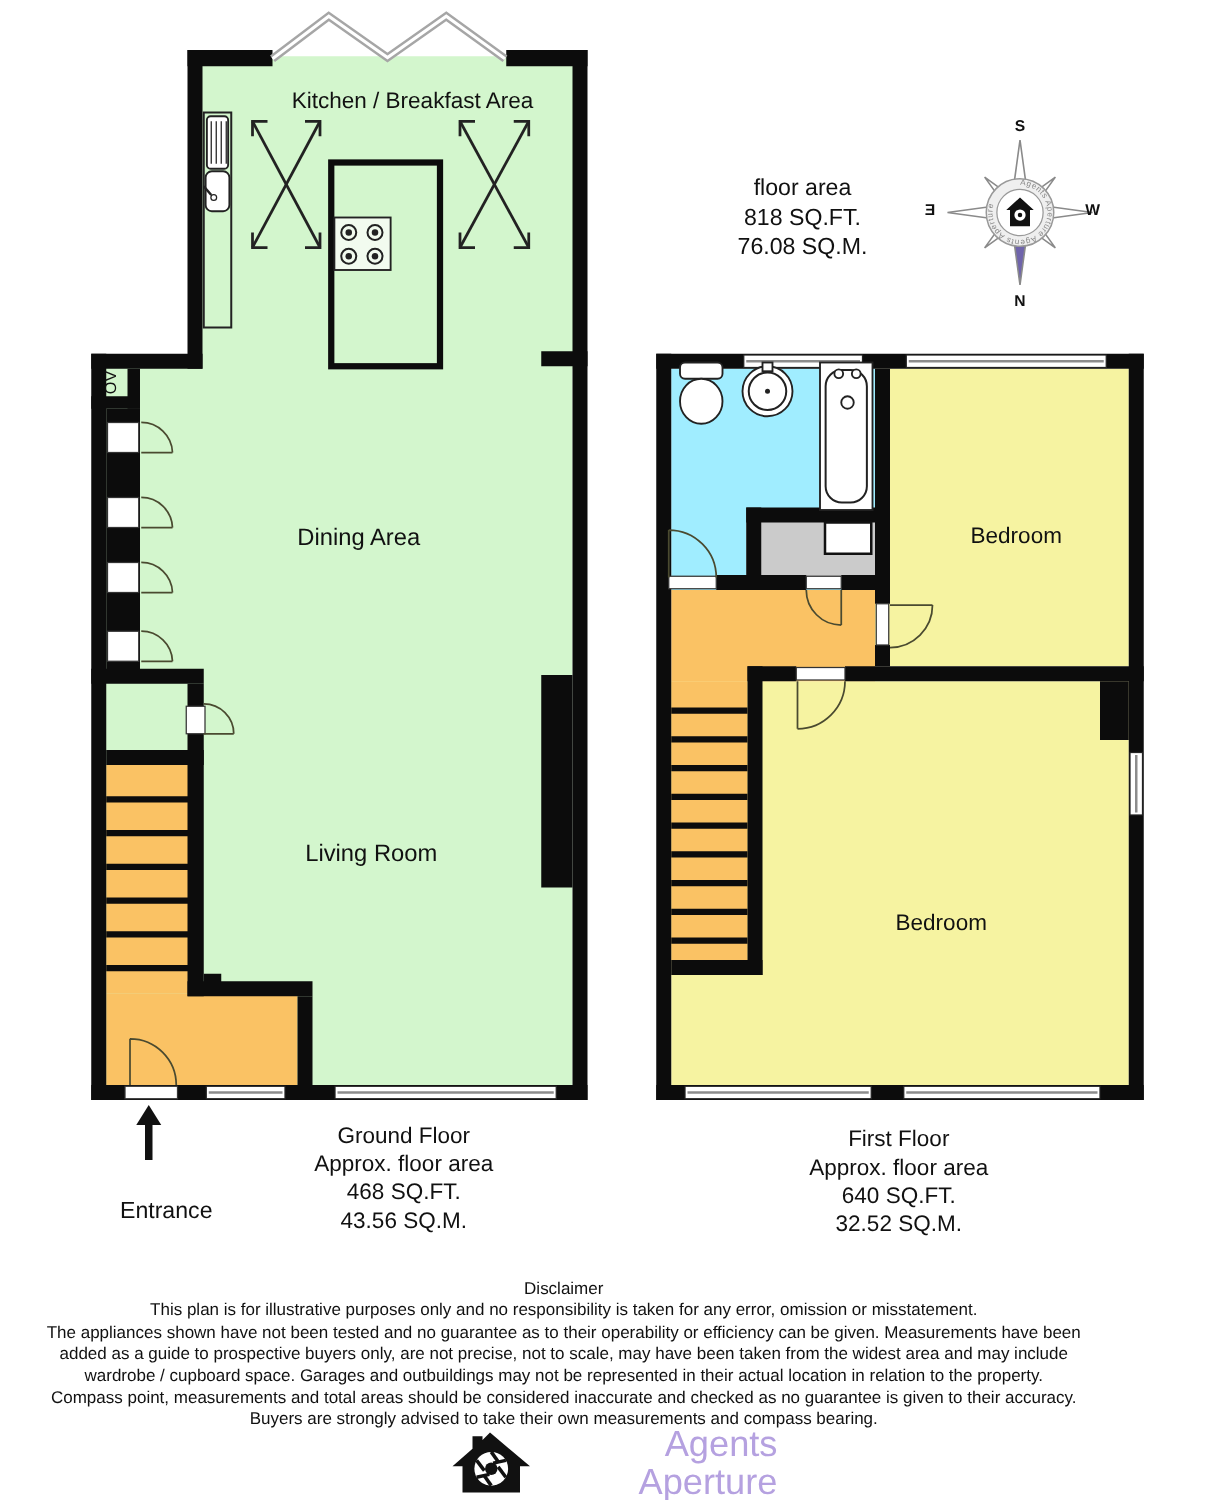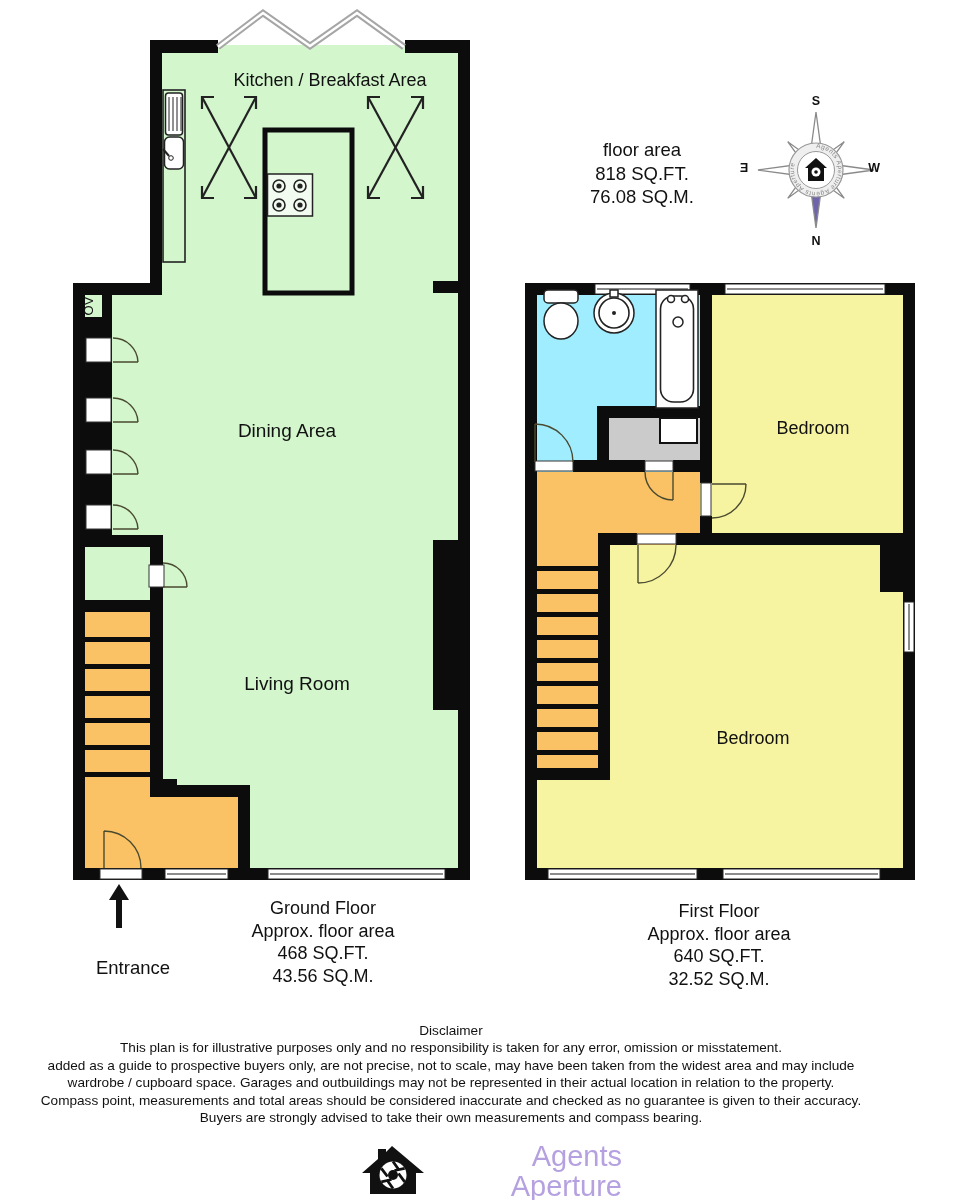--- a/index.html
+++ b/index.html
@@ -292,20 +292,21 @@
 <div class="lbl cap" style="left:569px;top:900px;width:300px;">
   <div>First Floor</div>
   <div>Approx. floor area</div>
   <div>640 SQ.FT.</div>
   <div>32.52 SQ.M.</div>
 </div>
 
 <div class="lbl disc" style="top:1022px;">
   <div>Disclaimer</div>
   <div>This plan is for illustrative purposes only and no responsibility is taken for any error, omission or misstatement.</div>
+  <div>The appliances shown have not been tested and no guarantee as to their operability or efficiency can be given. Measurements have been</div>
   <div>added as a guide to prospective buyers only, are not precise, not to scale, may have been taken from the widest area and may include</div>
   <div>wardrobe / cupboard space. Garages and outbuildings may not be represented in their actual location in relation to the property.</div>
   <div>Compass point, measurements and total areas should be considered inaccurate and checked as no guarantee is given to their accuracy.</div>
   <div>Buyers are strongly advised to take their own measurements and compass bearing.</div>
 </div>
 
 <div class="brand-block">
   <div class="brand">Agents Aperture</div>
 
 </div>

